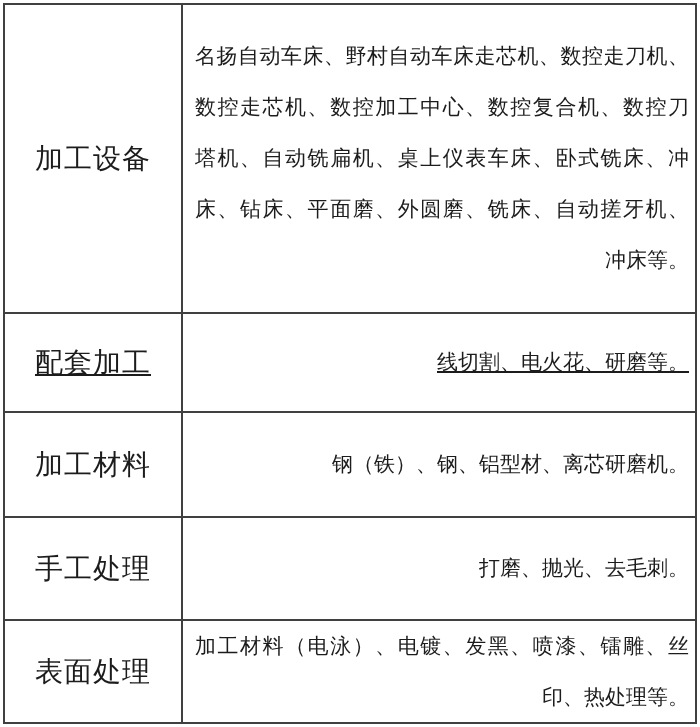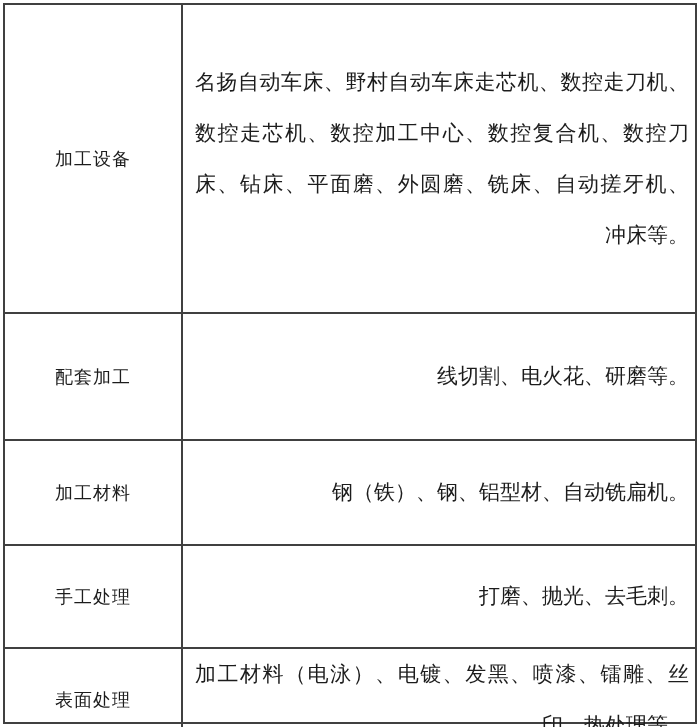--- a/index.html
+++ b/index.html
@@ -24,33 +24,33 @@
     display:flex;flex-direction:column;
     background:var(--bg-color);
   }
   .row{
     display:flex;flex-direction:row;
     box-sizing:border-box;
     flex:0 0 auto;
   }
   .row + .row{border-top:2px solid var(--border-color);}
   .row:nth-child(1){height:307px;}
-  .row:nth-child(2){height:127px;}
+  .row:nth-child(2){height:99px;text-decoration:underline;}
   .row:nth-child(3){height:105px;}
   .row:nth-child(4){height:103px;gap:48px;}
   .row:nth-child(5){height:103px;}
   .cell{box-sizing:border-box;}
   .label-cell{
     width:178px;
     flex:0 0 178px;
     border-right:2px solid var(--border-color);
     display:flex;align-items:center;justify-content:center;
   }
   .label-text{
-    font-size:18px;
+    font-size:28px;
     letter-spacing:1px;
     white-space:nowrap;
   }
   .content-cell{
     flex:1 1 auto;
     padding:0 6px 0 12px;
     display:flex;flex-direction:column;justify-content:center;
     overflow:hidden;
   }
   .line{
@@ -73,40 +73,41 @@
 
 <div class="page">
   <div class="cap-table" id="cap-table">
   <div class="row">
     <div class="cell label-cell">
       <span class="label-text">加工设备</span>
     </div>
     <div class="cell content-cell">
           <div class="line stretch">名扬自动车床、野村自动车床走芯机、数控走刀机、</div>
           <div class="line stretch">数控走芯机、数控加工中心、数控复合机、数控刀</div>
+          <div class="line stretch">塔机、自动铣扁机、桌上仪表车床、卧式铣床、冲</div>
           <div class="line stretch">床、钻床、平面磨、外圆磨、铣床、自动搓牙机、</div>
           <div class="line">冲床等。</div>
         </div>
   </div>
 
   <div class="row">
     <div class="cell label-cell">
       <span class="label-text">配套加工</span>
     </div>
     <div class="cell content-cell">
           <div class="line">线切割、电火花、研磨等。</div>
         </div>
   </div>
 
   <div class="row">
     <div class="cell label-cell">
       <span class="label-text">加工材料</span>
     </div>
     <div class="cell content-cell">
-          <div class="line">钢（铁）、钢、铝型材、自动铣扁机。</div>
+          <div class="line">钢（铁）、钢、铝型材、离芯研磨机。</div>
         </div>
   </div>
 
   <div class="row">
     <div class="cell label-cell">
       <span class="label-text">手工处理</span>
     </div>
     <div class="cell content-cell">
           <div class="line">打磨、抛光、去毛刺。</div>
         </div>

